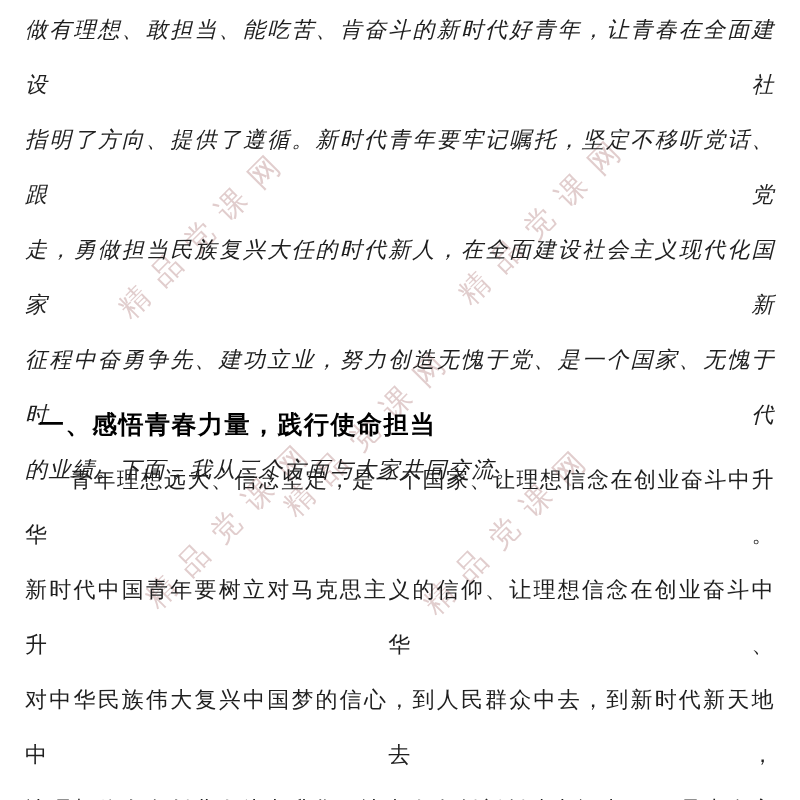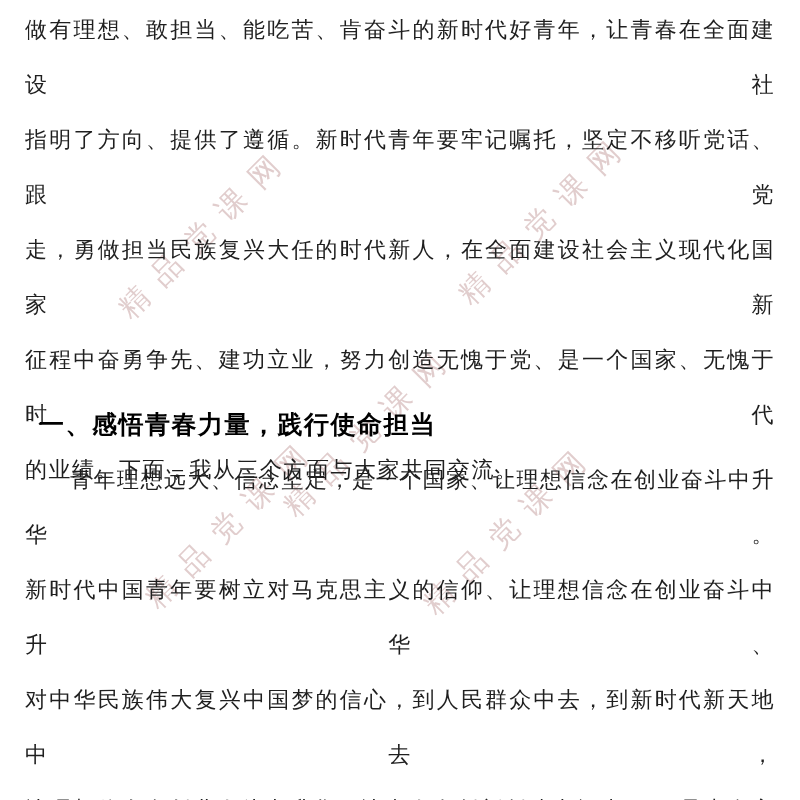--- a/index.html
+++ b/index.html
@@ -35,21 +35,21 @@
   
   .textblock {
     position: absolute;
     left: 25px;
     right: 25px;
     z-index: 2;
     font-size: 22px;
     letter-spacing: 1.5px;
     line-height: 55px;
   }
-  .para1 { top: 2px; }
+  .para1 { top: 2px; font-style: italic; }
   .para2 { top: 452px; }
   .line {
     text-align: justify;
     text-align-last: justify;
     white-space: normal;
   }
   .line.plain {
     text-align: left;
     text-align-last: left;
   }

